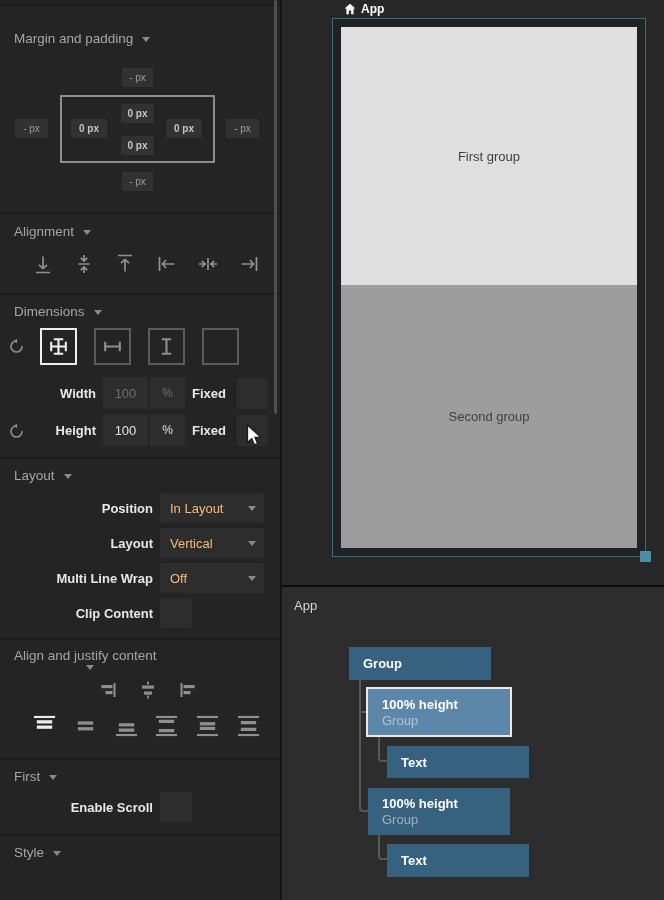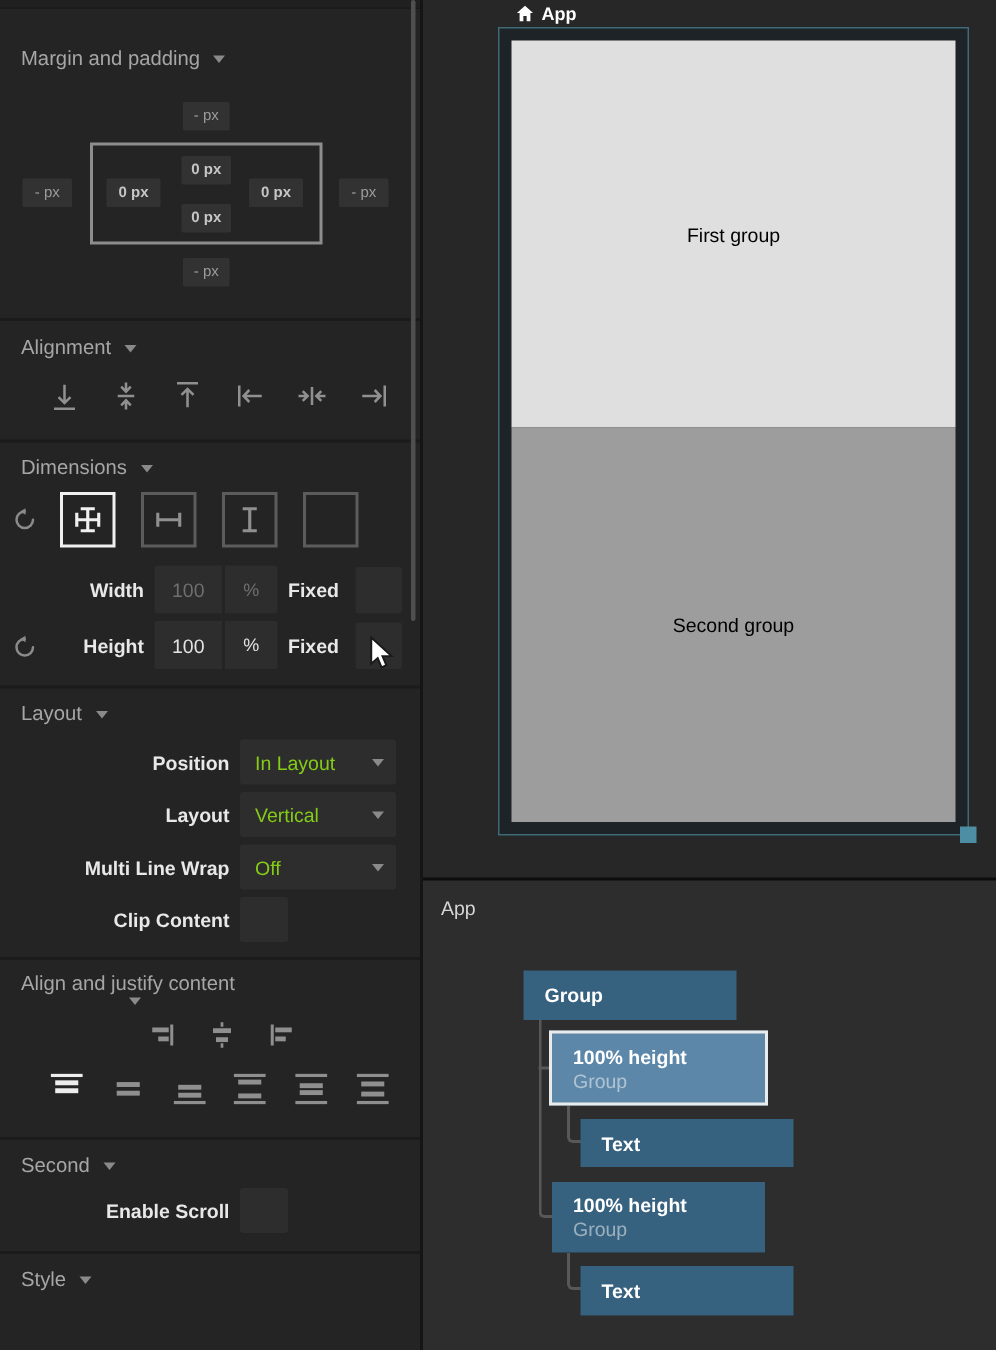--- a/index.html
+++ b/index.html
@@ -27,42 +27,42 @@
   .lbl { font-weight:bold; color:#e8e8e8; font-size:13px; text-align:right; }
   .inputpill { display:flex; background:#2d2d2d; height:32px; border-radius:2px; }
   .inputpill input { background:transparent; border:none; outline:none; width:45px;
     text-align:center; font-size:13px; font-family:"Liberation Sans",sans-serif; }
   .unit { width:37px; display:flex; align-items:center; justify-content:center;
     font-size:12px; border-left:2px solid #242424; }
   .dim-gray { color:#6f6f6f; }
   .dim-white { color:#e3e3e3; }
   .checkbox { width:31px; height:31px; background:#2d2d2d; border-radius:2px; }
   .dropdown { width:104px; height:30px; background:#2d2d2d; border-radius:2px;
-    display:flex; align-items:center; color:#84cc16; font-size:13px; padding-left:10px;
+    display:flex; align-items:center; color:#fdba74; font-size:13px; padding-left:10px;
     position:relative; }
   .dropdown .caret { position:absolute; right:8px; margin:0; }
   .dimbox { width:37px; height:37px; border:2px solid #5c5c5c; display:flex;
     align-items:center; justify-content:center; }
   .dimbox.sel { border-color:#f0f0f0; }
   .opacity-input { width:104px; height:30px; background:#2d2d2d; border:none; outline:none;
     color:#6f6f6f; font-size:13px; padding-left:8px; border-radius:2px;
     font-family:"Liberation Sans",sans-serif; }
   #scroll-thumb { position:absolute; left:274px; top:0; width:3px; height:414px;
     background:#4f4f4f; border-radius:2px; }
 
   
   #canvas-area { position:absolute; left:282px; top:0; width:382px; height:583px;
     background:#272727; }
   #screen-label { position:absolute; left:62px; top:1px; height:16px; display:flex;
     align-items:center; gap:5px; color:#ffffff; font-size:12px; font-weight:bold; }
   #canvas-frame { position:absolute; left:50px; top:18px; width:314px; height:539px;
     background:#1d2326; border:1px solid #3f6b79; padding:8px; }
   #canvas-content { width:100%; height:100%; display:flex; flex-direction:column; }
   .cgroup { display:flex; align-items:center; justify-content:center;
-    color:#000000; font-size:13px; }
+    color:#404040; font-size:13px; }
   #resize-handle { position:absolute; right:-6px; bottom:-6px; width:11px; height:11px;
     background:#4e8ea4; }
 
   
   #tree-panel { position:absolute; left:282px; top:585px; width:382px; height:315px;
     background:#2d2d2d; border-top:2px solid #0d0d0d; }
   #tree-label { position:absolute; left:12px; top:11px; color:#d5d5d5; font-size:13px; }
   .tnode { position:absolute; background:#36617f; color:#ffffff; font-size:13px;
     display:flex; flex-direction:column; justify-content:center; padding-left:14px;
     cursor:default; }
@@ -302,21 +302,21 @@
             <rect x="5" y="6.8" width="16" height="3.4"></rect>
             <rect x="5" y="13.8" width="16" height="3.4"></rect>
             <rect x="2" y="20.3" width="22" height="2.2"></rect>
           </svg>
       </span>
     </div>
 
     <div class="divider" style="top:758px;"></div>
 
     <div class="sec-head" style="top:767px;">
-      <span>Second</span>
+      <span>First</span>
       <span class="caret"></span>
     </div>
     <div class="row" style="top:792px; height:30px;">
       <div class="lbl" style="width:153px;">Enable Scroll</div>
       <div class="checkbox" style="margin-left:7px; width:32px; height:30px;"></div>
     </div>
 
     <div class="divider" style="top:834px;"></div>
 
     <div class="sec-head" style="top:843px;">

